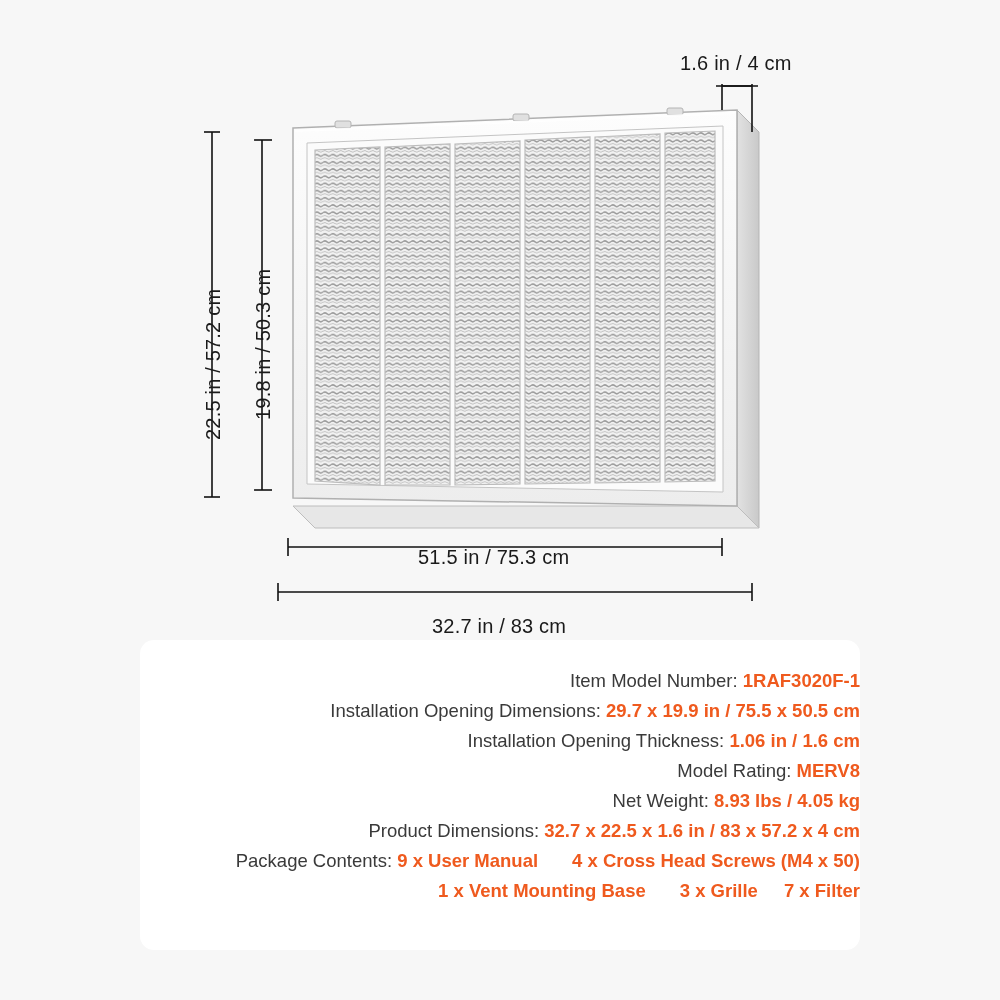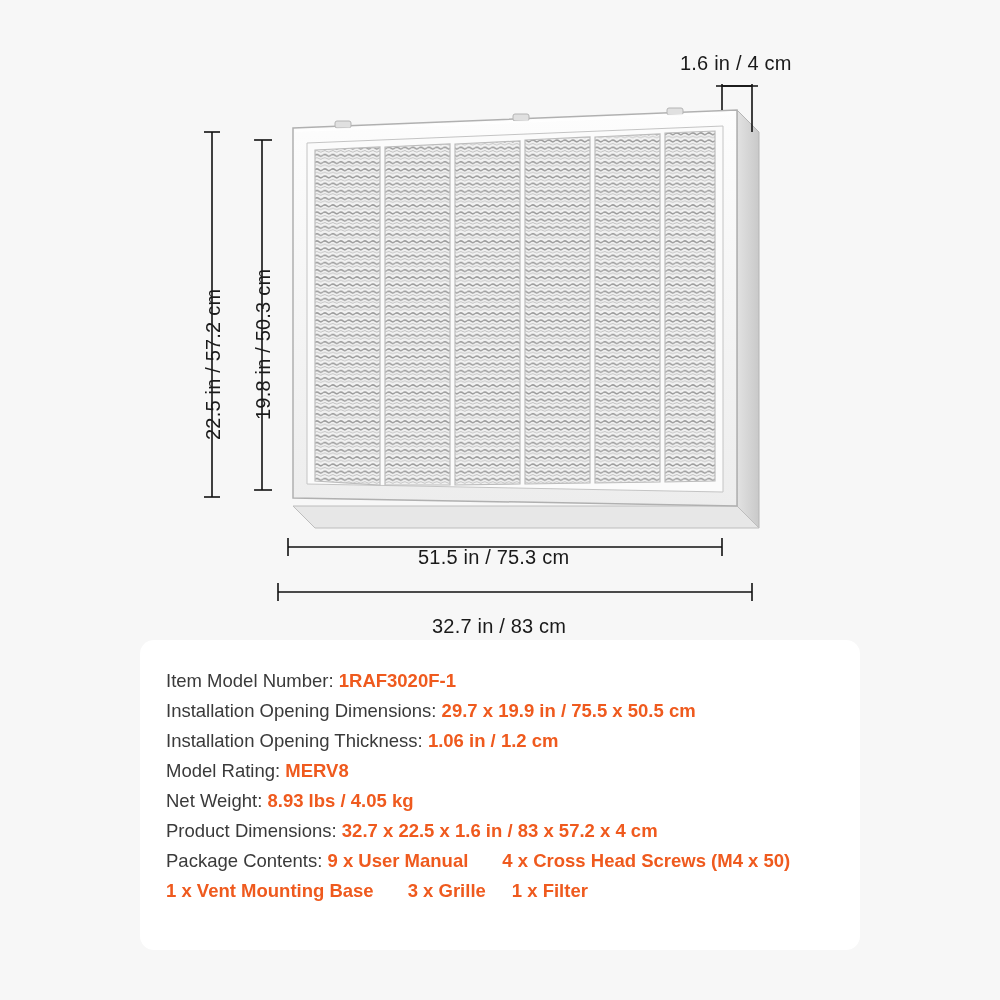--- a/index.html
+++ b/index.html
@@ -43,20 +43,21 @@
   
   #spec-card {
     position:absolute;
     left:140px; top:640px;
     width:720px; height:310px;
     background:#ffffff;
     border-radius:14px;
   }
   .spec-list {
     padding:26px 0 0 26px;
+    text-align:right;
   }
   .spec-row {
     font-size:18.5px;
     line-height:1.62;
     color:#333333;
     white-space:nowrap;
   }
   .spec-label { color:#3a3a3a; }
   .spec-value { color:#ef5a1e; font-weight:bold; }
   .pkg-row2 {
@@ -161,38 +162,38 @@
 
     <div class="spec-row">
       <span class="spec-label">Item Model Number: </span><span class="spec-value">1RAF3020F-1</span>
     </div>
 
     <div class="spec-row">
       <span class="spec-label">Installation Opening Dimensions: </span><span class="spec-value">29.7 x 19.9 in / 75.5 x 50.5 cm</span>
     </div>
 
     <div class="spec-row">
-      <span class="spec-label">Installation Opening Thickness: </span><span class="spec-value">1.06 in / 1.2 cm</span>
+      <span class="spec-label">Installation Opening Thickness: </span><span class="spec-value">1.06 in / 1.6 cm</span>
     </div>
 
     <div class="spec-row">
       <span class="spec-label">Model Rating: </span><span class="spec-value">MERV8</span>
     </div>
 
 
     <div class="spec-row">
       <span class="spec-label">Net Weight: </span><span class="spec-value">8.93 lbs / 4.05 kg</span>
     </div>
 
     <div class="spec-row">
       <span class="spec-label">Product Dimensions: </span><span class="spec-value">32.7 x 22.5 x 1.6 in / 83 x 57.2 x 4 cm</span>
     </div>
 
     <div class="spec-row">
       <span class="spec-label">Package Contents: </span><span class="spec-value">9 x User Manual</span><span class="gap-md"></span><span class="spec-value">4 x Cross Head Screws (M4 x 50)</span>
     </div>
 
     <div class="pkg-row2">
-      <span>1 x Vent Mounting Base</span><span class="gap-md"></span><span>3 x Grille</span><span class="gap-sm"></span><span>1 x Filter</span>
+      <span>1 x Vent Mounting Base</span><span class="gap-md"></span><span>3 x Grille</span><span class="gap-sm"></span><span>7 x Filter</span>
     </div>
 
   </div>
 </div>
 
 </body></html>

